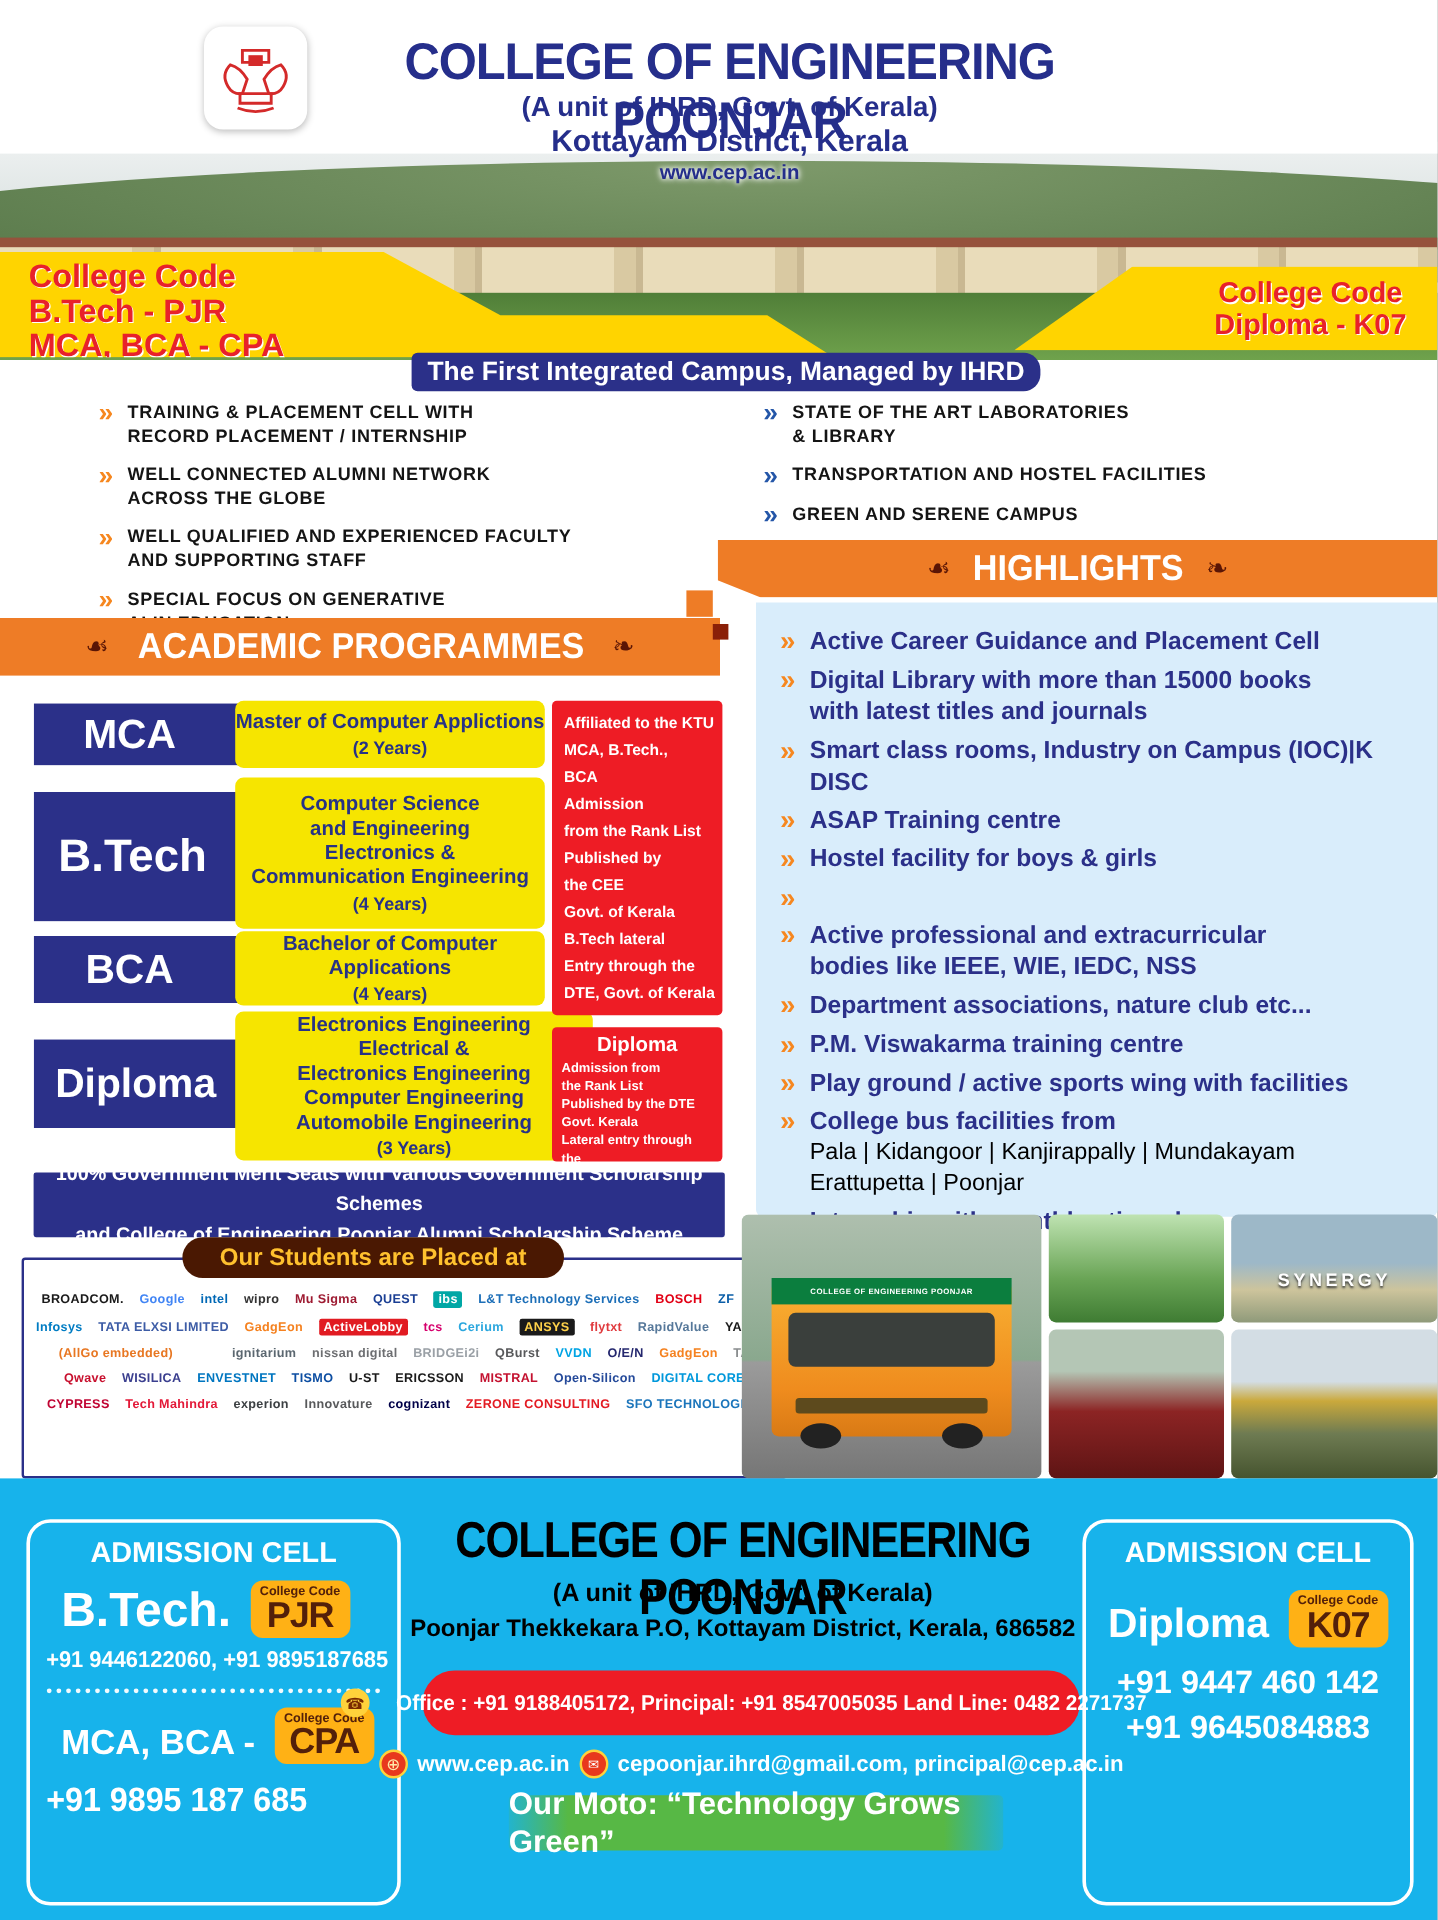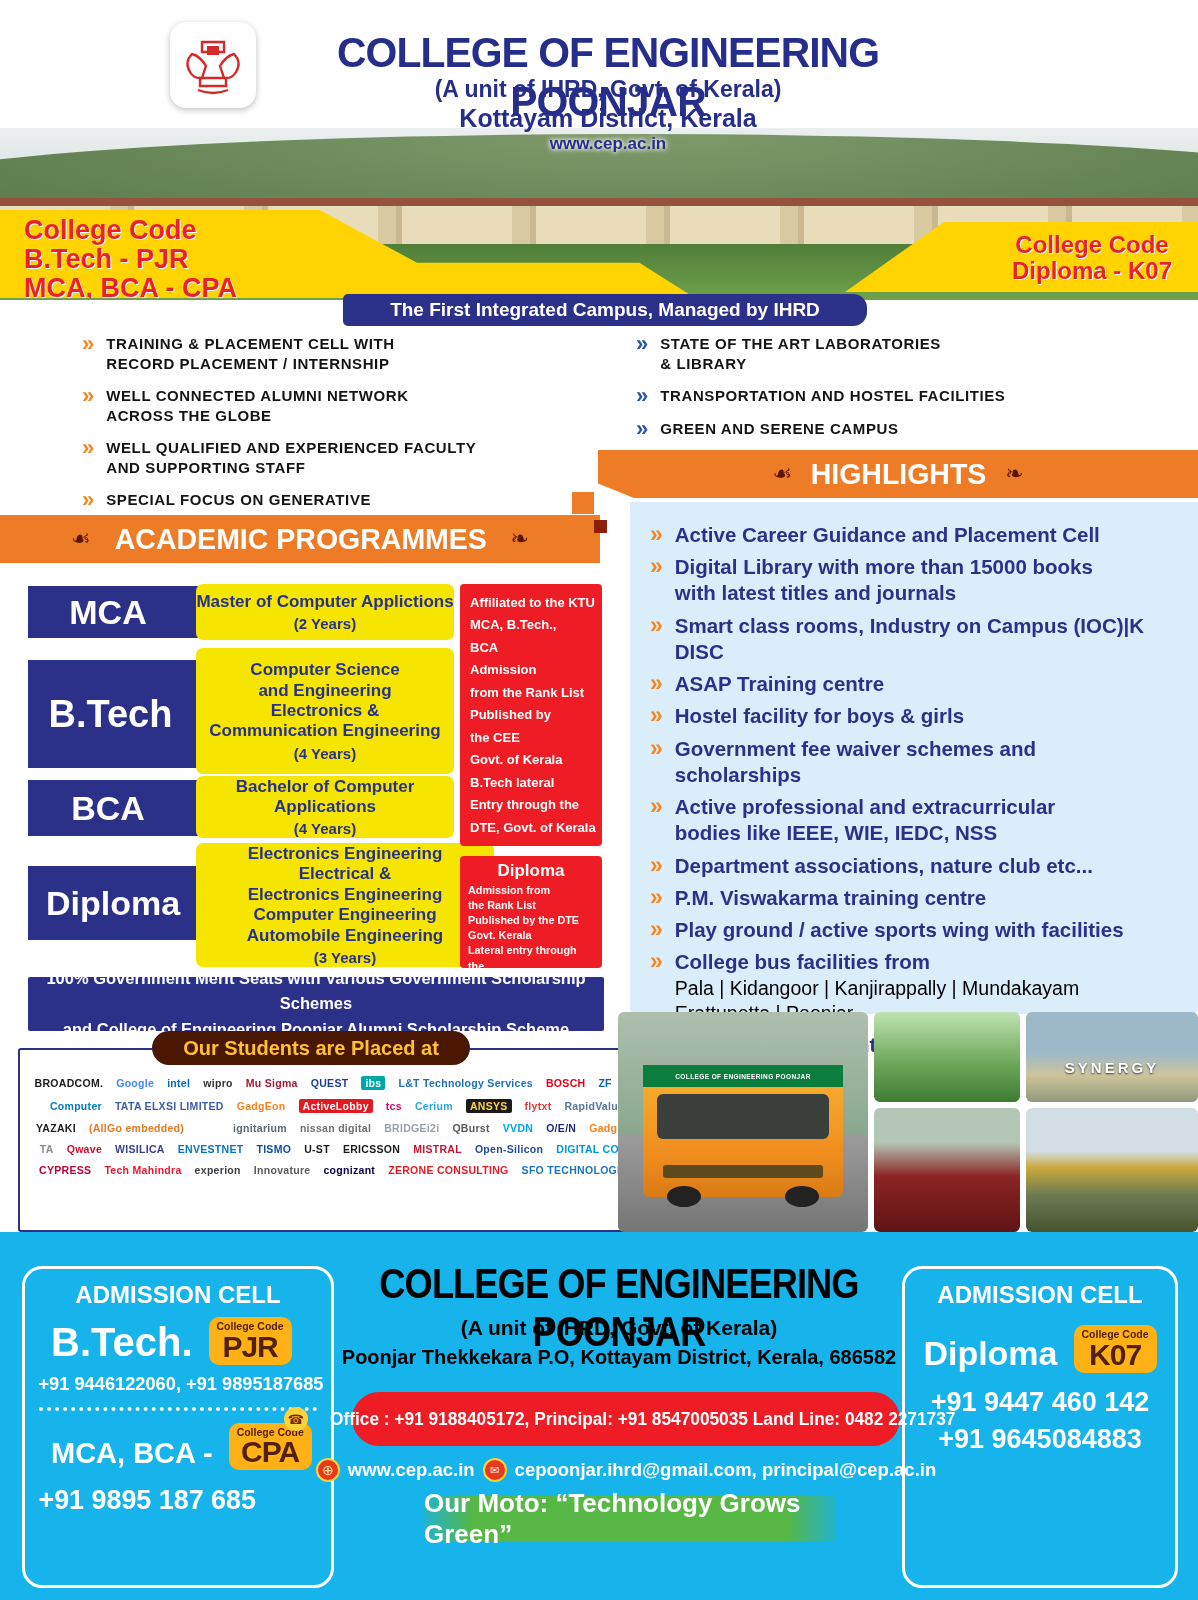--- a/index.html
+++ b/index.html
@@ -32,21 +32,21 @@
   
   .rib-l{left:0;top:210px;width:695px;height:88px;background:#ffd400;
          clip-path:polygon(0 0,46% 0,60% 60%,92% 60%,100% 100%,0 100%);}
   .rib-l .txt{position:absolute;left:24px;top:6px;color:#e8212a;font-weight:bold;font-size:27px;line-height:1.08;
               text-shadow:1px 1px 0 #fff;}
   .rib-r{left:845px;top:222px;width:353px;height:70px;background:#ffd400;
          clip-path:polygon(0 100%,28% 0,100% 0,100% 100%);}
   .rib-r .txt{position:absolute;right:26px;top:10px;text-align:center;color:#e8212a;font-weight:bold;
               font-size:24px;line-height:1.1;text-shadow:1px 1px 0 #fff;}
   .navy-rib{left:343px;top:294px;width:524px;height:32px;background:#2b3089;border-radius:5px 14px 14px 5px;
-            display:flex;align-items:center;justify-content:center;color:#fff;font-weight:bold;font-size:19px;}
+            display:flex;align-items:center;justify-content:center;color:#fff;font-weight:bold;font-size:22px;}
 
   
   .feat{width:540px;}
   .feat-item{display:flex;margin-bottom:13px;}
   .feat .arr{font-size:22px;line-height:.9;font-weight:bold;margin-right:12px;}
   .feat.orange .arr{color:#f6871f;}
   .feat.blue .arr{color:#2456a8;}
   .ftxt{font-size:15px;font-weight:bold;color:#141414;letter-spacing:.6px;line-height:1.3;}
   .fl{left:82px;top:334px;}
   .fr{left:636px;top:334px;}
@@ -337,25 +337,20 @@
     </div>
       <div class="hl-item">
       <span class="arr">»</span>
       <div>
         <b class="ws">Hostel facility for boys &amp; girls</b>
         
       </div>
     </div>
       <div class="hl-item">
       <span class="arr">»</span>
-      <div>
-        <b class="ws">Government fee waiver schemes and
-scholarships</b>
-        
-      </div>
     </div>
       <div class="hl-item">
       <span class="arr">»</span>
       <div>
         <b class="ws">Active professional and extracurricular
 bodies like IEEE, WIE, IEDC, NSS</b>
         
       </div>
     </div>
       <div class="hl-item">
@@ -403,21 +398,21 @@
         <span class="logo" style="color: rgb(66, 133, 244);">Google</span>
         <span class="logo" style="color: rgb(0, 104, 181);">intel</span>
         <span class="logo" style="color: rgb(51, 51, 51);">wipro</span>
         <span class="logo" style="color: rgb(158, 27, 50);">Mu Sigma</span>
         <span class="logo" style="color: rgb(27, 63, 148);">QUEST</span>
         <span class="logo boxed" style="color: rgb(255, 255, 255); background: rgb(0, 167, 165);">ibs</span>
         <span class="logo" style="color: rgb(29, 111, 184);">L&amp;T Technology Services</span>
         <span class="logo" style="color: rgb(226, 0, 21);">BOSCH</span>
         <span class="logo" style="color: rgb(10, 94, 168);">ZF</span>
         <span class="logo" style="color: rgb(46, 46, 56);">EY</span>
-        <span class="logo" style="color: rgb(0, 124, 195);">Computer</span>
+        <span class="logo" style="color: rgb(0, 124, 195);">Infosys</span>
         <span class="logo" style="color: rgb(61, 92, 166);">TATA ELXSI LIMITED</span>
         <span class="logo" style="color: rgb(245, 130, 32);">GadgEon</span>
         <span class="logo boxed" style="color: rgb(255, 255, 255); background: rgb(225, 27, 34);">ActiveLobby</span>
         <span class="logo" style="color: rgb(214, 0, 109);">tcs</span>
         <span class="logo" style="color: rgb(43, 167, 222);">Cerium</span>
         <span class="logo boxed" style="color: rgb(255, 210, 74); background: rgb(26, 26, 26);">ANSYS</span>
         <span class="logo" style="color: rgb(224, 58, 62);">flytxt</span>
         <span class="logo" style="color: rgb(86, 120, 154);">RapidValue</span>
         <span class="logo" style="color: rgb(26, 26, 26);">YAZAKI</span>
         <span class="logo" style="color: rgb(232, 119, 34);">(AllGo embedded)</span>

